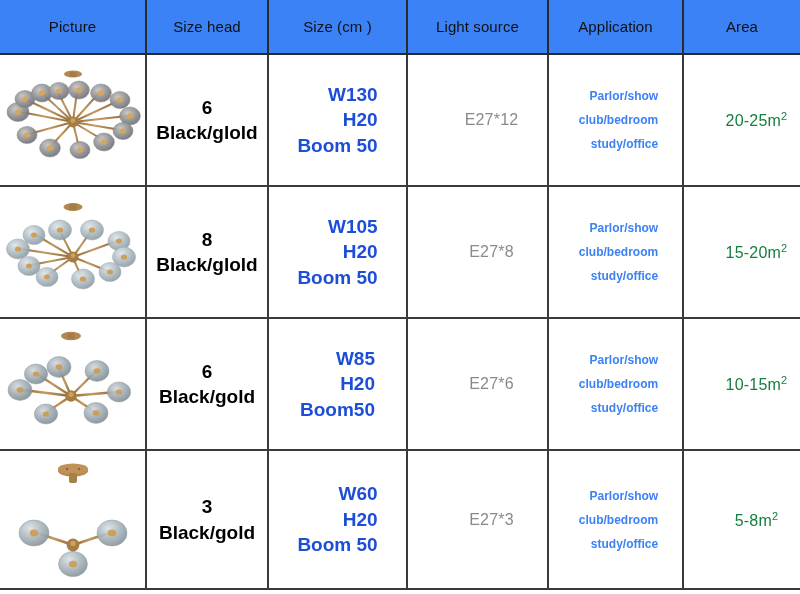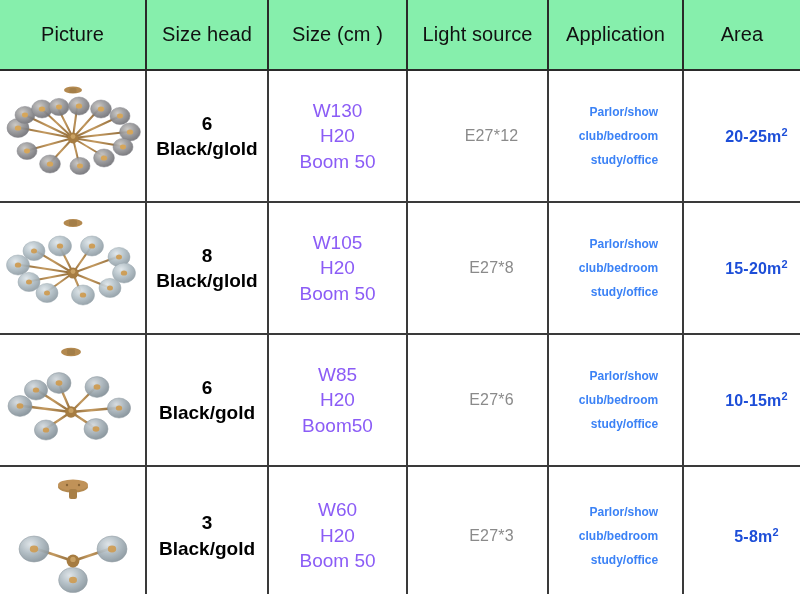--- a/index.html
+++ b/index.html
@@ -19,26 +19,26 @@
   }
   col.c-pic{width:146px;}
   col.c-head{width:122px;}
   col.c-size{width:139px;}
   col.c-src{width:141px;}
   col.c-app{width:135px;}
   col.c-area{width:117px;}
 
   
   thead th{
-    background:#86efac;
+    background:#3b82f6;
     color:#111;
     font-weight:400;
-    font-size:20px;
+    font-size:15px;
     height:45px;
-    padding:12px;
+    padding:4px;
     text-align:center;
     vertical-align:middle;
     border-right:2px solid #2a2a2a;
     border-bottom:2px solid #2a2a2a;
     letter-spacing:.1px;
   }
   thead th.last{border-right:none;}
 
   
   tbody td{
@@ -58,39 +58,39 @@
     width:146px;height:100%;
     display:flex;align-items:center;justify-content:center;
   }
   .pic-wrap svg{display:block;}
 
   .head-txt{
     font-size:19px;font-weight:bold;color:#000;
     line-height:1.32;
   }
   .size-txt{
-    font-size:19px;font-weight:normal;color:#8b5cf6;
+    font-size:19px;font-weight:bold;color:#1d4ed8;
     line-height:1.34;
-    text-align:center;
+    text-align:right;
     display:inline-block;
   }
   .src-txt{
     font-size:16px;font-weight:400;color:#8a8a8a;
     letter-spacing:.2px;
     margin-left:28px;
   }
   .app-txt{
     font-size:12px;font-weight:bold;color:#3b82f6;
     line-height:2.0;
     text-align:right;
     display:inline-block;
     padding-left:6px;
   }
   .area-txt{
-    font-size:16px;font-weight:700;color:#1d4ed8;
+    font-size:16px;font-weight:400;color:#15803d;
     letter-spacing:.2px;
     margin-left:29px;
   }
   .area-txt sup{font-size:11px;vertical-align:super;}
 </style>
 </head>
 <body>
 
 <div class="sheet">
   <table class="spec">

